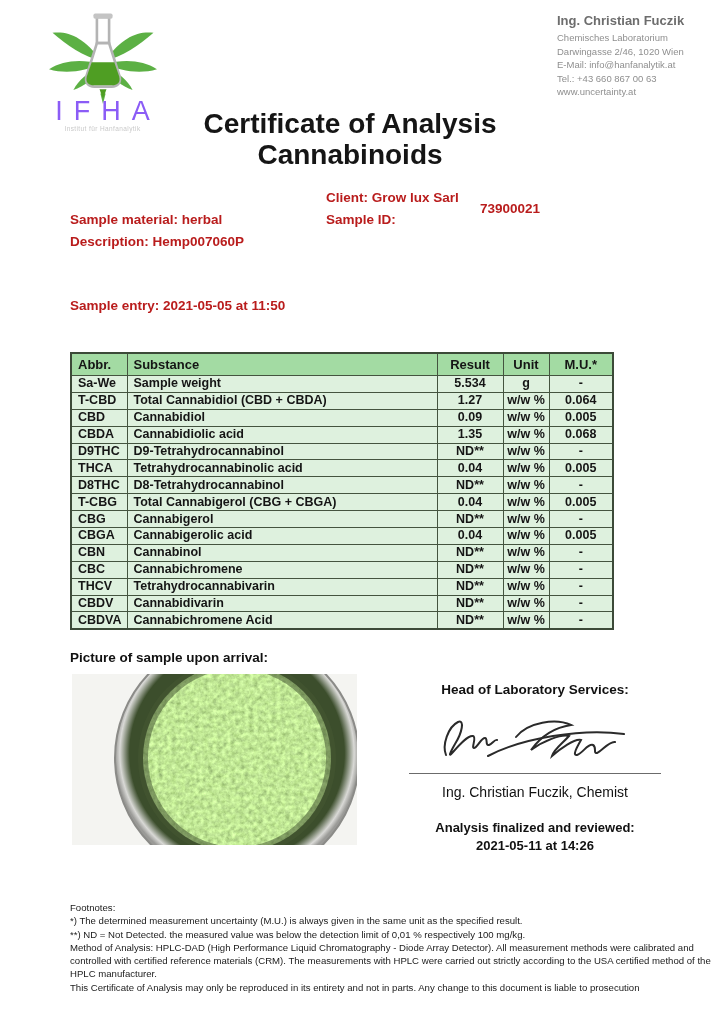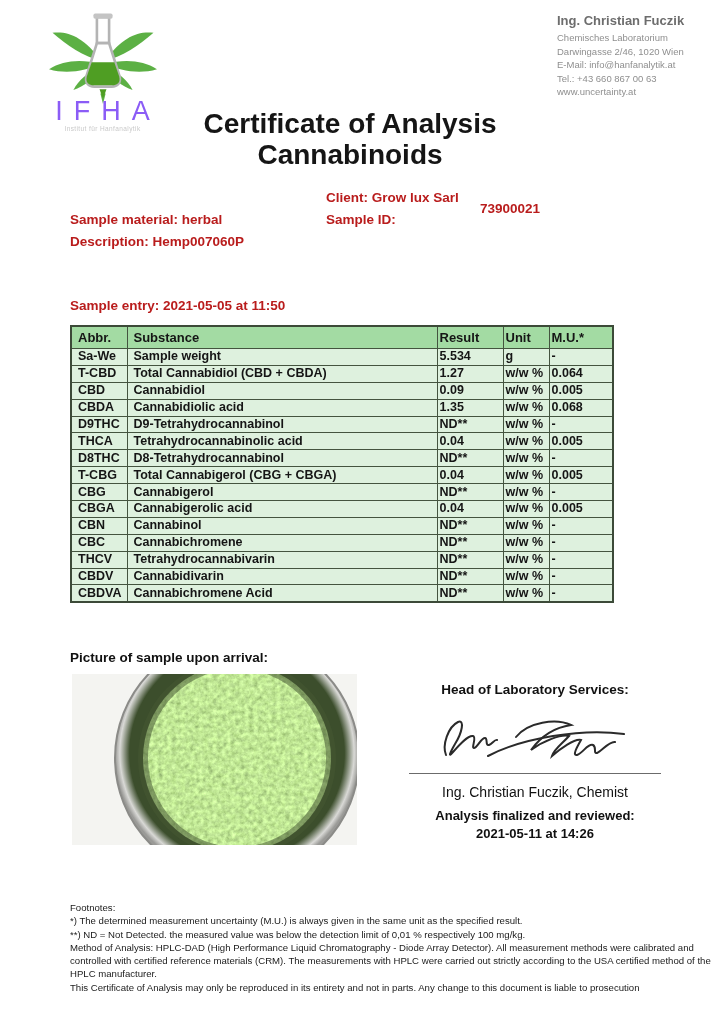--- a/index.html
+++ b/index.html
@@ -33,37 +33,37 @@
   .m-description  { left:70px;  top:234px; }
   .m-entry        { left:70px;  top:298px; }
 
   
   .results { position:absolute; left:70px; top:325px; border-collapse:collapse;
              table-layout:fixed; width:542px; }
   .results th, .results td {
     border:1.5px solid #44543f; font-weight:700; color:#151515;
     overflow:hidden; white-space:nowrap;
   }
-  .results { border:2px solid #3c4a38; }
+  .results { border:2px solid #3c4a38;margin-top:27px; }
   .results th { background:#a3dba3; font-size:13px; padding:3px 6px; text-align:left; height:22px; }
   .results td { background:#def1de; font-size:12.5px; font-weight:600; padding:0 6px; height:16.9px; line-height:15px; }
-  .results th.num, .results td.num { padding:0 2px; }
+  .results th.num, .results td.num { text-align:center; padding:0 2px; }
   .results th.num { padding:3px 2px; }
 
   
   .pic-heading { position:absolute; left:70px; top:650px; font-size:13.5px; font-weight:700; }
   .photo { position:absolute; left:72px; top:674px; width:285px; height:171px; overflow:hidden; }
 
   
   .sig-block { position:absolute; left:409px; top:682px; width:252px; text-align:center; }
   .sig-heading { font-size:13.5px; font-weight:700; }
   .sig-img { margin-top:12px; height:62px; }
   .sig-line { border-top:1.2px solid #6b6b6b; margin-top:2px; }
   .sig-name { font-size:14px; font-weight:400; margin-top:10px; }
-  .sig-final { font-size:13px; font-weight:700; margin-top:8px; }
+  .sig-final { font-size:13px; font-weight:700; margin-top:20px; }
   .sig-date  { font-size:13px; font-weight:700; margin-top:3px; }
 
   
   .footnotes { position:absolute; left:70px; top:901px; width:642px;
                font-size:9.6px; line-height:13.3px; color:#1a1a1a; font-weight:500; }
 </style>
 </head>
 <body>
 
 <div class="page">

